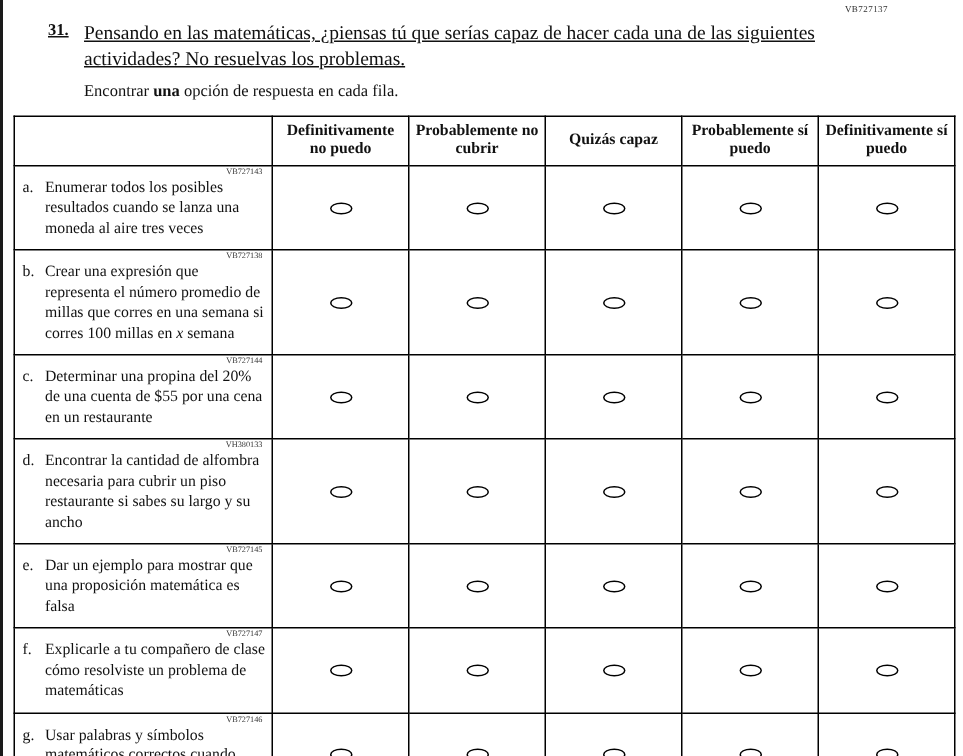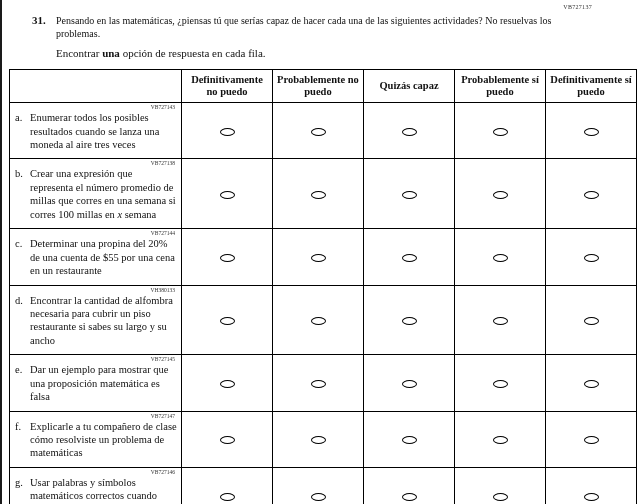--- a/index.html
+++ b/index.html
@@ -17,23 +17,24 @@
     border-left:2px solid #1a1a1a;
   }
   .corner-code{
     position:absolute;top:4px;right:52px;
     font-size:6px;letter-spacing:.3px;color:#333;
   }
   .question-block{
     display:flex;
     margin:14px 0 0 30px;
     width:540px;
+    text-decoration:underline;
   }
   .qnum{font-weight:bold;font-size:11px;width:24px;flex:none;}
-  .qtext{font-size:10px;line-height:1.3;width:498px;}
+  .qtext{font-size:13px;line-height:1.3;width:498px;}
   .instruction{
     margin:7px 0 0 54px;
     font-size:11px;
   }
   .instruction b{font-weight:bold;}
   table.survey{
     border-collapse:collapse;
     table-layout:fixed;
     margin:10px 5px 0 7px;
     width:628px;
@@ -94,21 +95,21 @@
       <col style="width:91px">
         <col style="width:91px">
         <col style="width:91px">
         <col style="width:91px">
         <col style="width:91px">
     </colgroup>
     <tbody>
         <tr>
       <th class="hdr"></th>
       <th class="hdr">Definitivamente no puedo</th>
-      <th class="hdr">Probablemente no puedo</th>
+      <th class="hdr">Probablemente no cubrir</th>
       <th class="hdr">Quizás capaz</th>
       <th class="hdr">Probablemente sí puedo</th>
       <th class="hdr">Definitivamente sí puedo</th>
     </tr>
 
     <tr>
       <td class="label-cell">
         <div class="row-code">VB727143</div>
         <div class="label-line">
           <span class="letter">a.</span>

